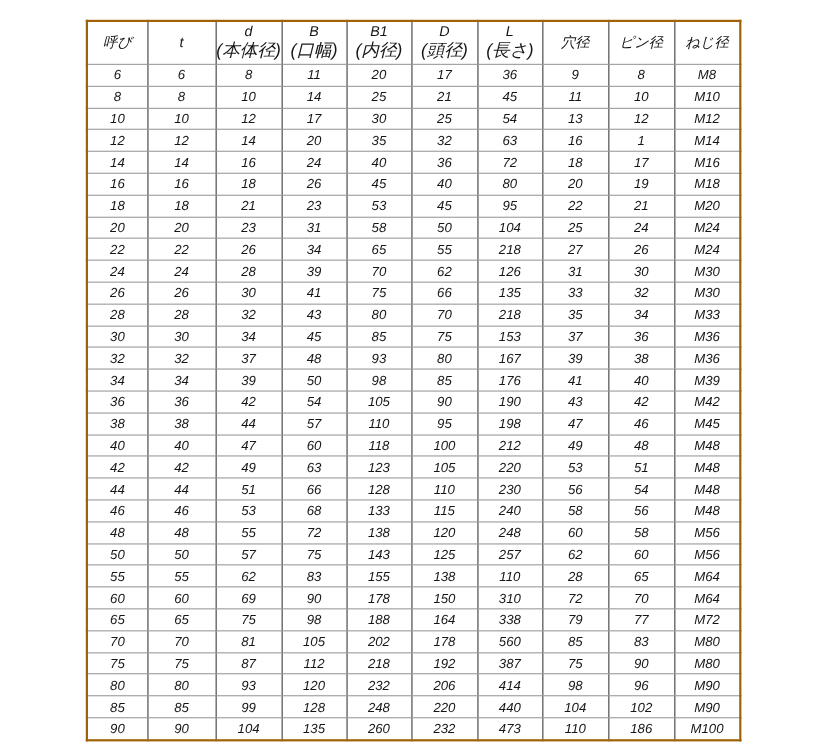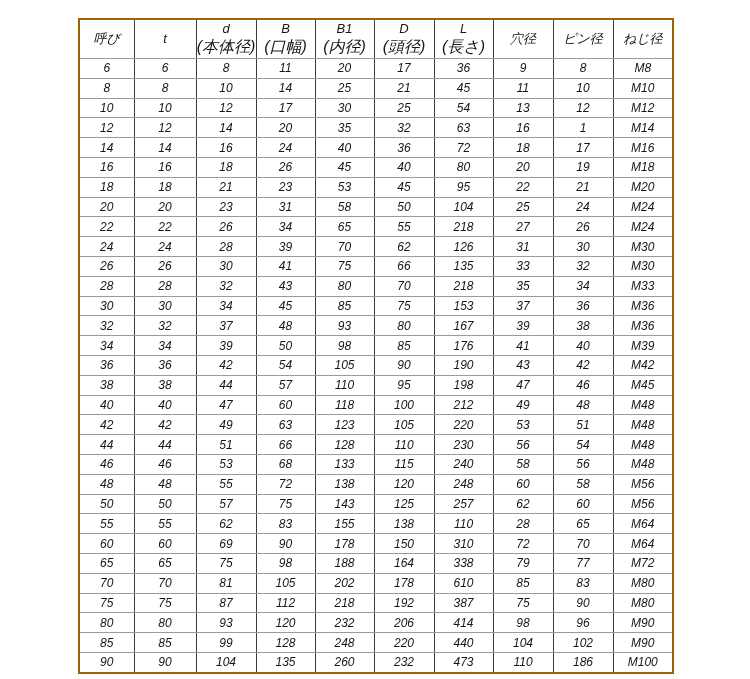--- a/index.html
+++ b/index.html
@@ -432,21 +432,21 @@
           <td>77</td>
           <td>M72</td>
         </tr>
         <tr>
           <td>70</td>
           <td>70</td>
           <td>81</td>
           <td>105</td>
           <td>202</td>
           <td>178</td>
-          <td>610</td>
+          <td>560</td>
           <td>85</td>
           <td>83</td>
           <td>M80</td>
         </tr>
         <tr>
           <td>75</td>
           <td>75</td>
           <td>87</td>
           <td>112</td>
           <td>218</td>

